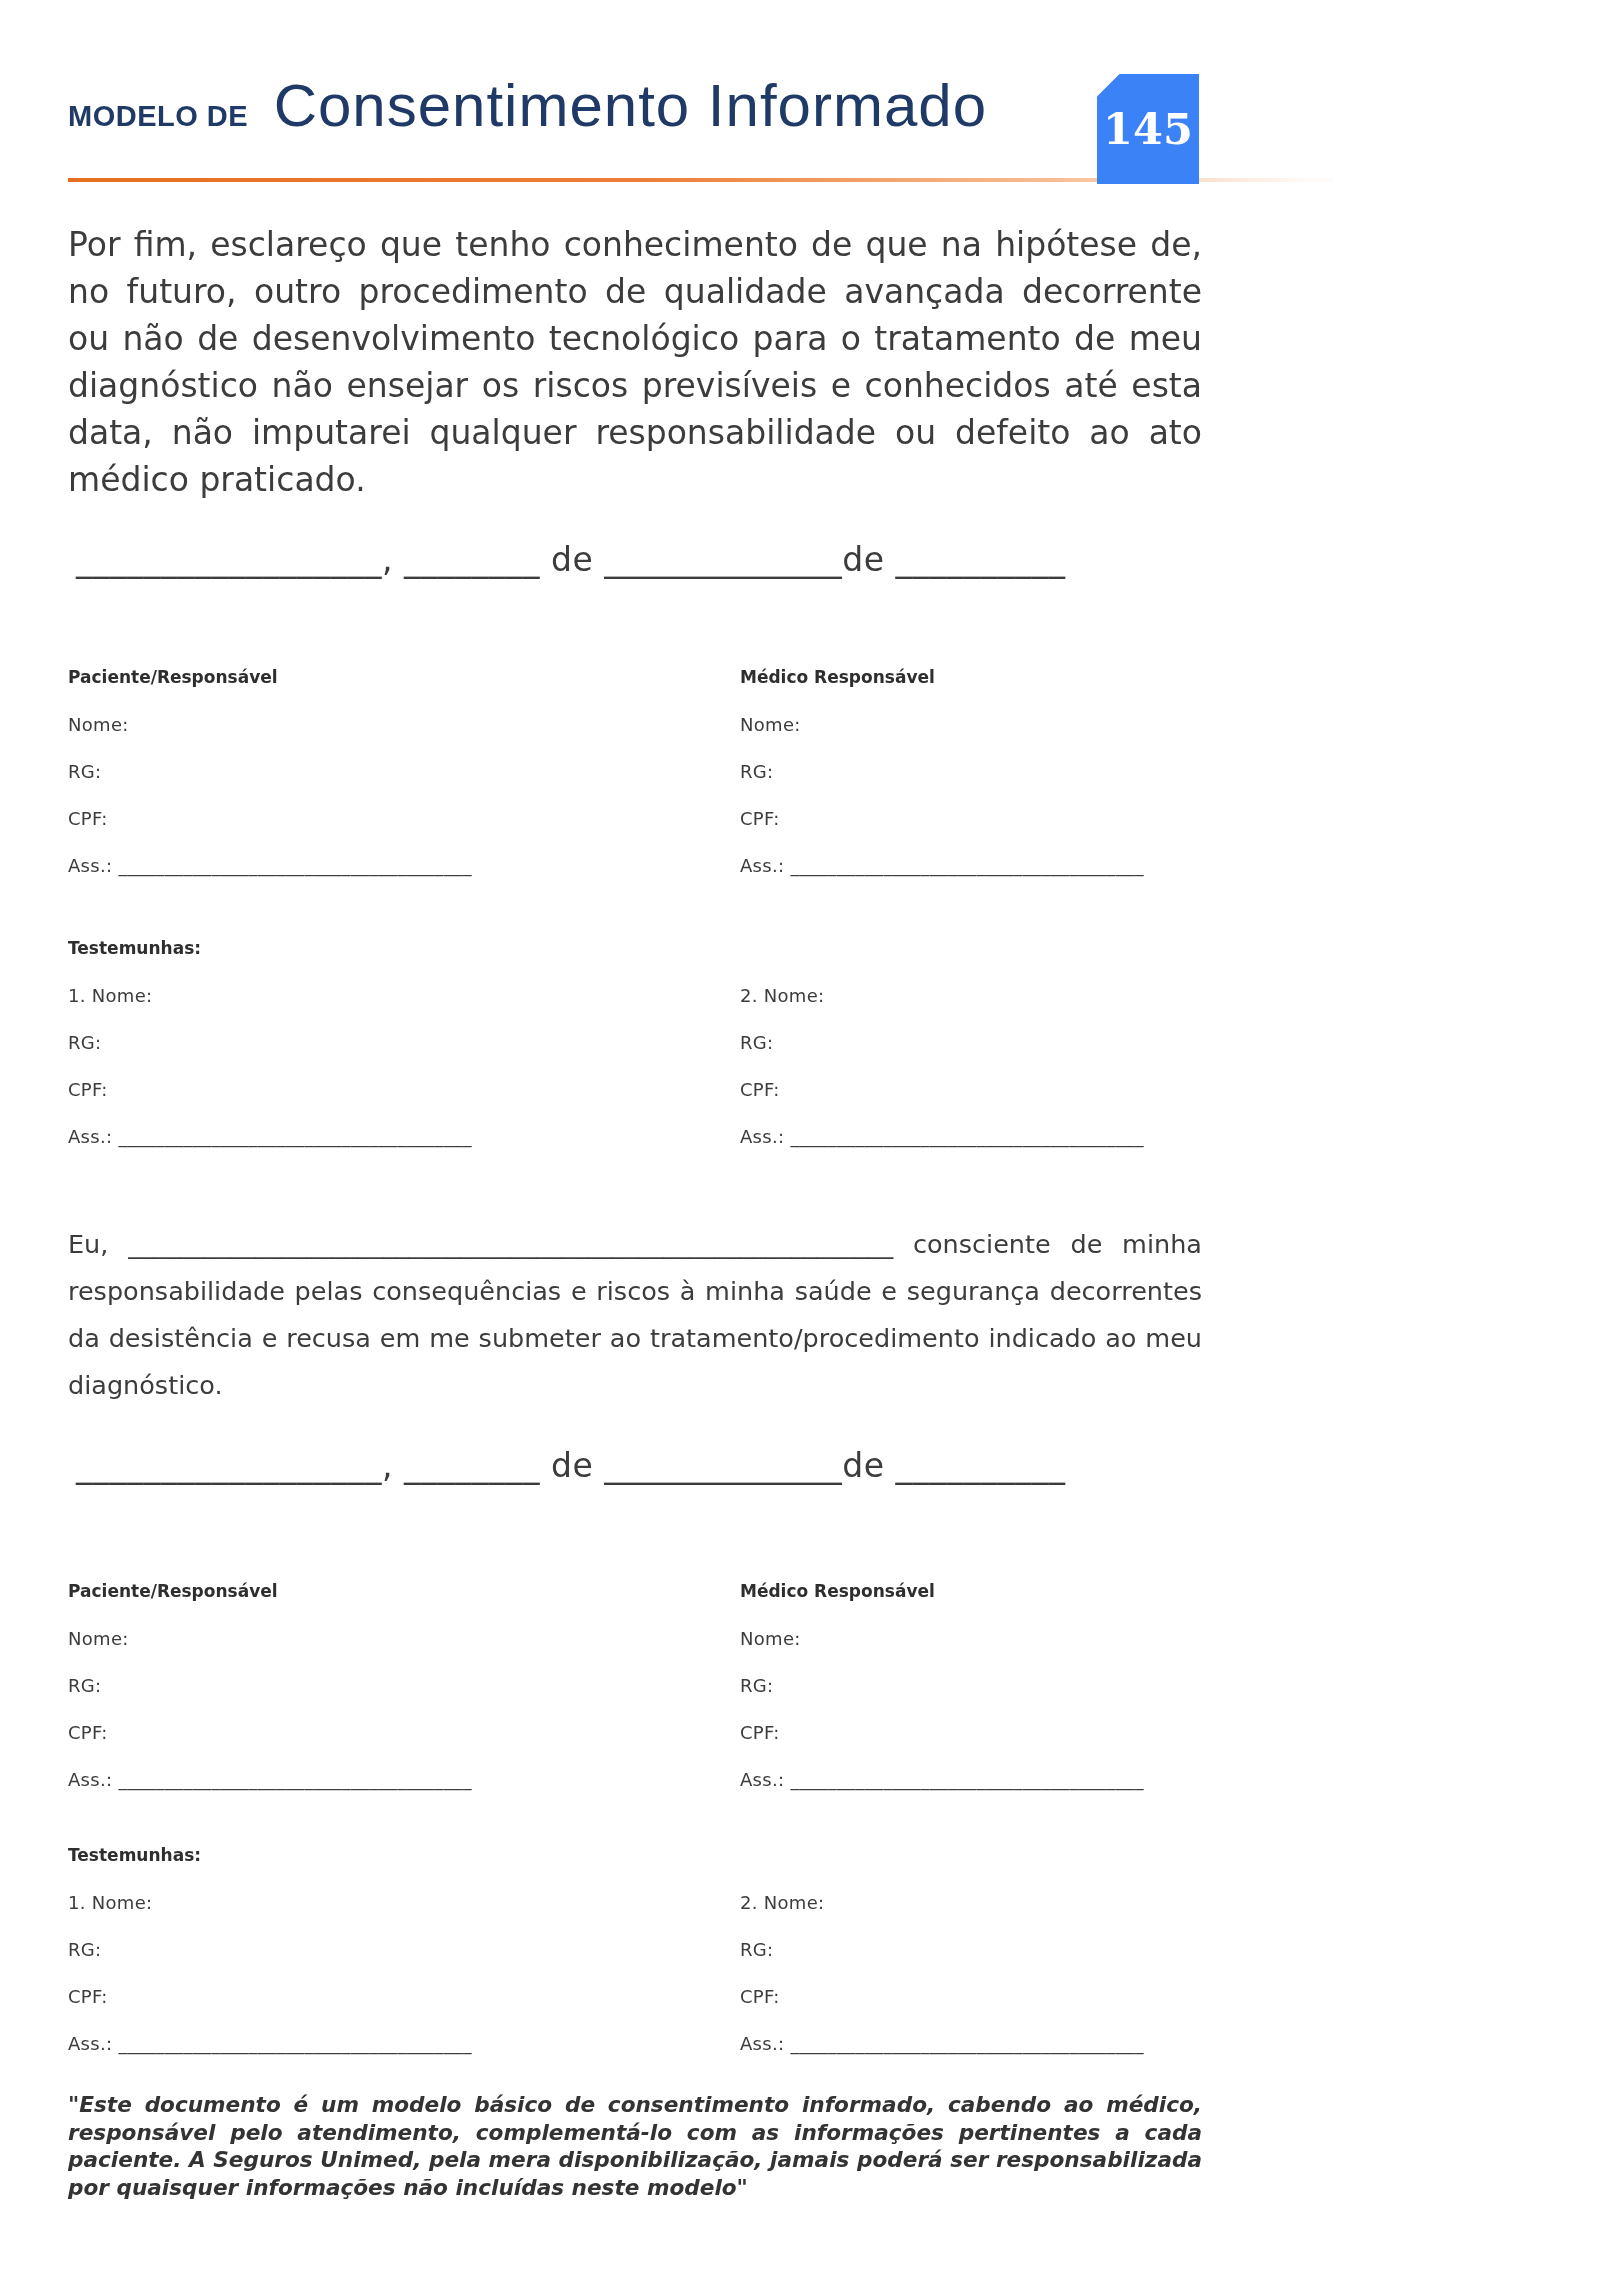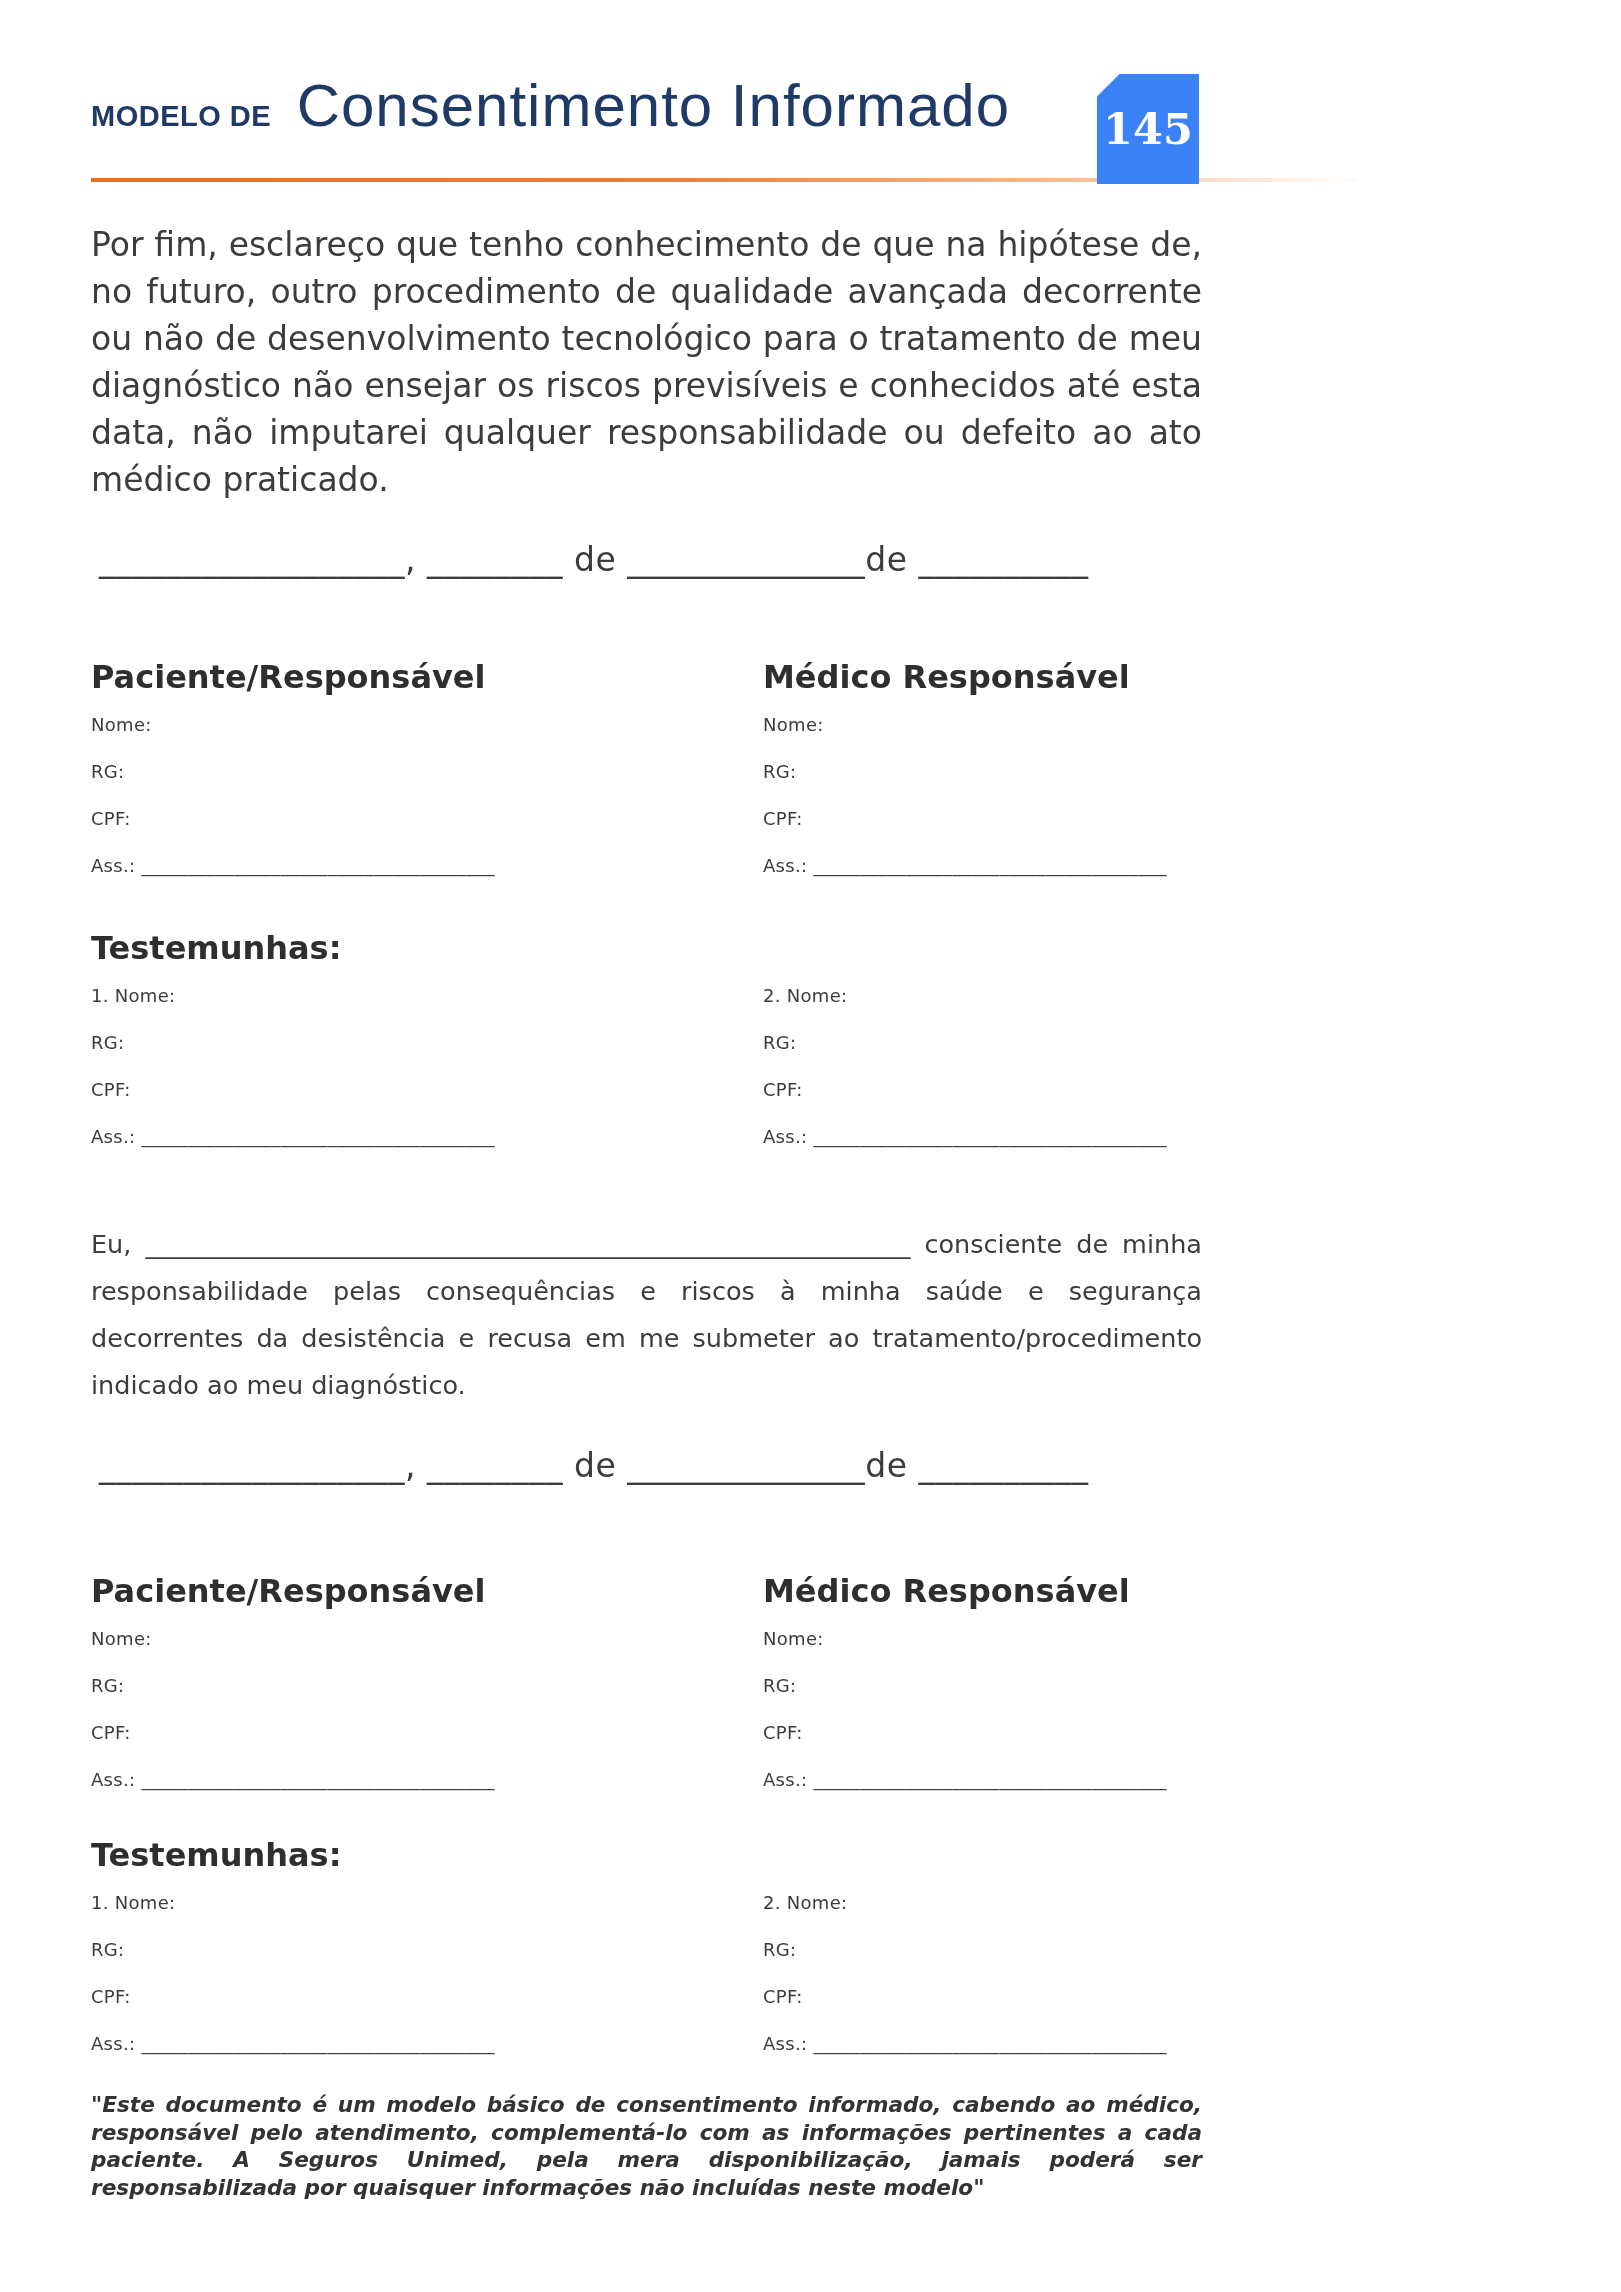--- a/index.html
+++ b/index.html
@@ -11,21 +11,21 @@
     width: 1621px;
     height: 2293px;
     font-family: "DejaVu Sans", sans-serif;
     color: #3c3c3c;
     overflow: hidden;
   }
   .page {
     position: relative;
     width: 1345px;
     height: 2293px;
-    padding: 0 143px 0 91px;
+    padding: 0 143px 0 68px;
     box-sizing: border-box;
   }
 
   
   .header-row {
     display: flex;
     align-items: baseline;
     gap: 25.5px;
     padding-top: 76px;
   }
@@ -91,21 +91,21 @@
   
   .sig-section { margin-top: 71px; }
   .sig-section.second { margin-top: 79px; }
   .wit-section  { margin-top: 36px; }
   .wit-section.second { margin-top: 29px; }
   .sig-grid {
     display: grid;
     grid-template-columns: 672px auto;
   }
   .sig-heading {
-    font-size: 32px;
+    font-size: 17px;
     font-weight: 700;
     color: #2e2e2e;
     line-height: 47px;
   }
   .sig-row {
     font-size: 18px;
     line-height: 47px;
     white-space: nowrap;
     letter-spacing: 0.3px;
   }

